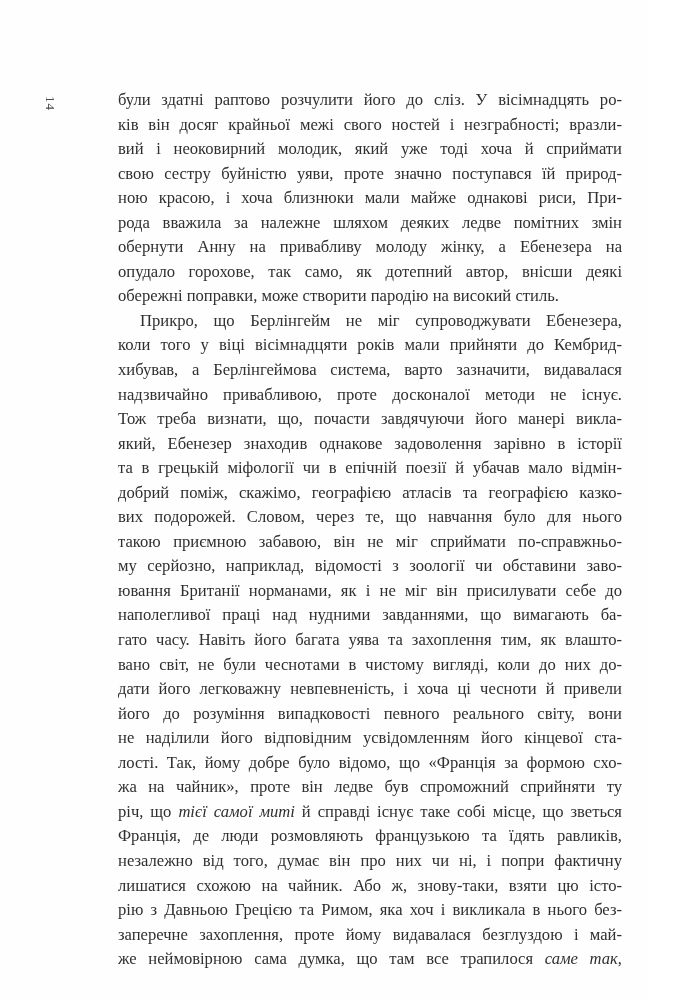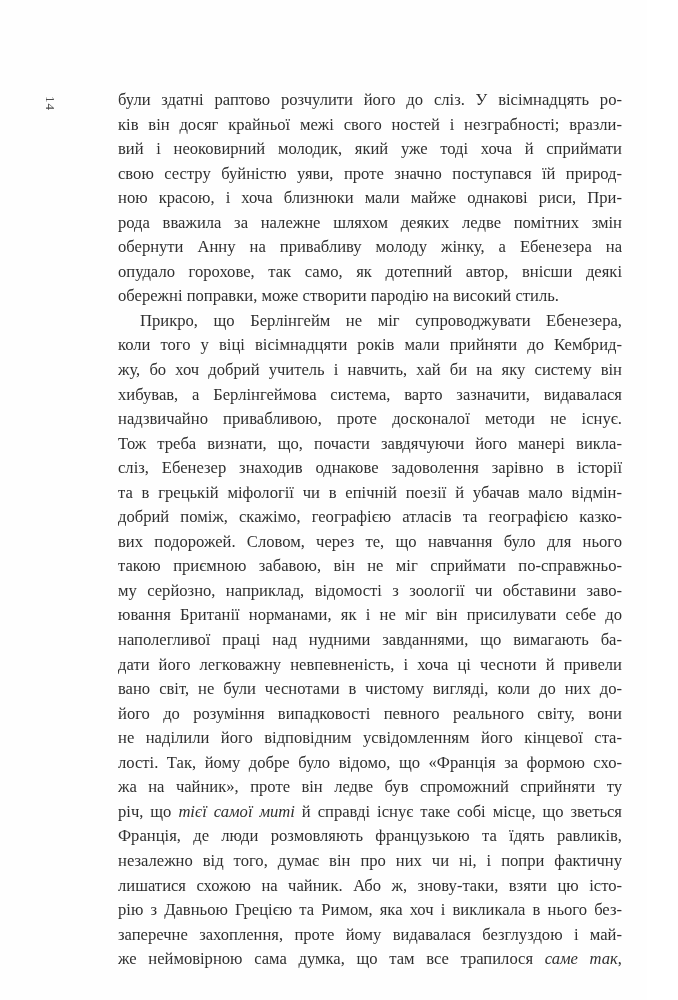--- a/index.html
+++ b/index.html
@@ -34,34 +34,34 @@
         <span class="line"><span>свою сестру буйністю уяви, проте значно поступався їй природ-</span></span>
         <span class="line"><span>ною красою, і хоча близнюки мали майже однакові риси, При-</span></span>
         <span class="line"><span>рода вважила за належне шляхом деяких ледве помітних змін</span></span>
         <span class="line"><span>обернути Анну на привабливу молоду жінку, а Ебенезера на</span></span>
         <span class="line"><span>опудало горохове, так само, як дотепний автор, внісши деякі</span></span>
         <span class="line last"><span>обережні поправки, може створити пародію на високий стиль.</span></span>
       </div>
       <div>
         <span class="line indent"><span>Прикро, що Берлінгейм не міг супроводжувати Ебенезера,</span></span>
         <span class="line"><span>коли того у віці вісімнадцяти років мали прийняти до Кембрид-</span></span>
-        <span class="line"><span>жу, бо хоч добрий учитель і навчить, хай би на яку систему він</span></span>
         <span class="line"><span>хибував, а Берлінгеймова система, варто зазначити, видавалася</span></span>
         <span class="line"><span>надзвичайно привабливою, проте досконалої методи не існує.</span></span>
         <span class="line"><span>Тож треба визнати, що, почасти завдячуючи його манері викла-</span></span>
-        <span class="line"><span>сліз, Ебенезер знаходив однакове задоволення зарівно в історії</span></span>
+        <span class="line"><span>який, Ебенезер знаходив однакове задоволення зарівно в історії</span></span>
         <span class="line"><span>та в грецькій міфології чи в епічній поезії й убачав мало відмін-</span></span>
         <span class="line"><span>добрий поміж, скажімо, географією атласів та географією казко-</span></span>
         <span class="line"><span>вих подорожей. Словом, через те, що навчання було для нього</span></span>
         <span class="line"><span>такою приємною забавою, він не міг сприймати по-справжньо-</span></span>
         <span class="line"><span>му серйозно, наприклад, відомості з зоології чи обставини заво-</span></span>
         <span class="line"><span>ювання Британії норманами, як і не міг він присилувати себе до</span></span>
         <span class="line"><span>наполегливої праці над нудними завданнями, що вимагають ба-</span></span>
+        <span class="line"><span>гато часу. Навіть його багата уява та захоплення тим, як влашто-</span></span>
+        <span class="line"><span>вано світ, не були чеснотами в чистому вигляді, коли до них до-</span></span>
         <span class="line"><span>дати його легковажну невпевненість, і хоча ці чесноти й привели</span></span>
-        <span class="line"><span>вано світ, не були чеснотами в чистому вигляді, коли до них до-</span></span>
         <span class="line"><span>його до розуміння випадковості певного реального світу, вони</span></span>
         <span class="line"><span>не наділили його відповідним усвідомленням його кінцевої ста-</span></span>
         <span class="line"><span>лості. Так, йому добре було відомо, що «Франція за формою схо-</span></span>
         <span class="line"><span>жа на чайник», проте він ледве був спроможний сприйняти ту</span></span>
         <span class="line"><span>річ, що </span><em>тієї самої миті</em><span> й справді існує таке собі місце, що зветься</span></span>
         <span class="line"><span>Франція, де люди розмовляють французькою та їдять равликів,</span></span>
         <span class="line"><span>незалежно від того, думає він про них чи ні, і попри фактичну</span></span>
         <span class="line"><span>лишатися схожою на чайник. Або ж, знову-таки, взяти цю істо-</span></span>
         <span class="line"><span>рію з Давньою Грецією та Римом, яка хоч і викликала в нього без-</span></span>
         <span class="line"><span>заперечне захоплення, проте йому видавалася безглуздою і май-</span></span>

